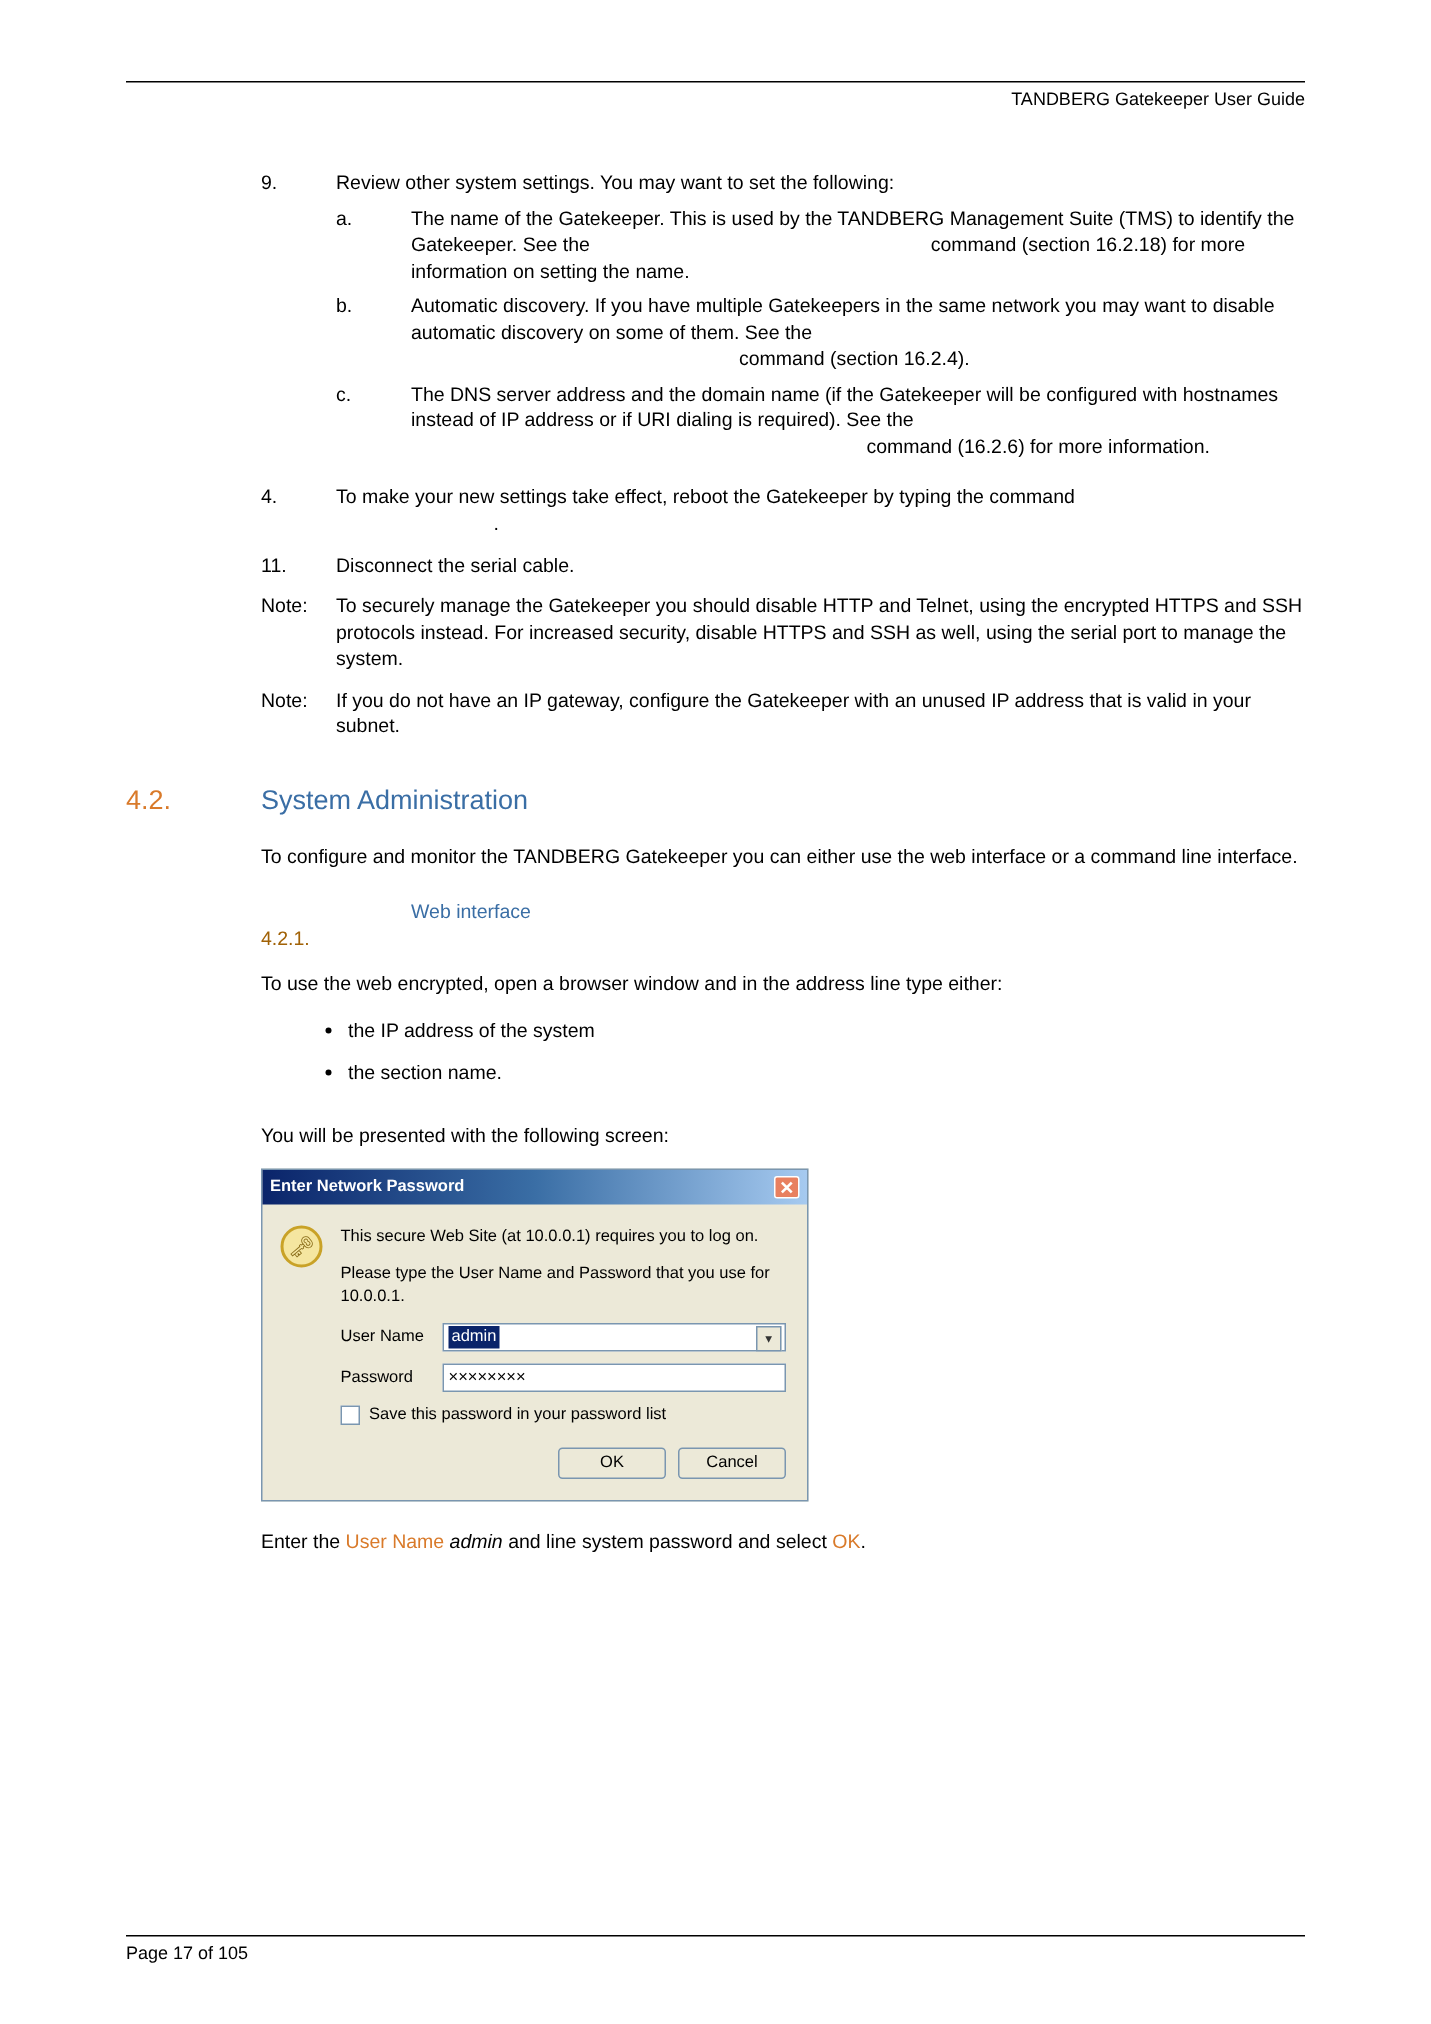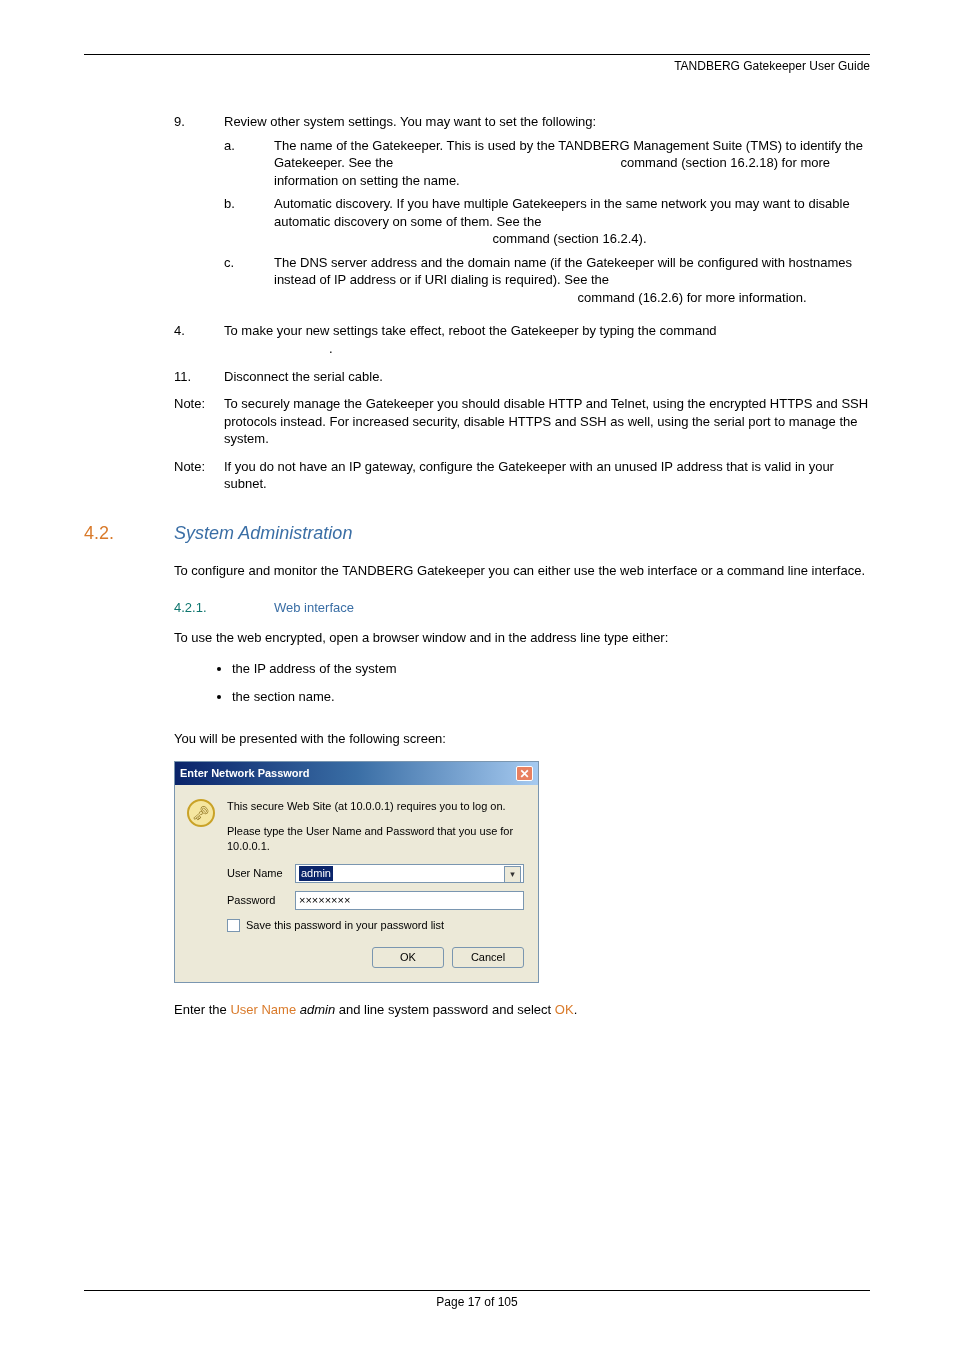--- a/index.html
+++ b/index.html
@@ -67,32 +67,32 @@
   }
   .section-num {
     width: 90px;
     flex-shrink: 0;
     color: #d97a2a;
     font-size: 18px;
   }
   .section-title {
     color: #3a6ea5;
     font-size: 18px;
-    font-style: italic;
   }
   .subsection-row {
     display: flex;
     margin-top: 20px;
     margin-bottom: 12px;
   }
   .subsection-num {
     width: 100px;
     flex-shrink: 0;
-    color: #0f766e;
+    color: #a16207;
     font-size: 13px;
+    margin-top: 18px;
   }
   .subsection-title {
     color: #3a6ea5;
     font-size: 13px;
   }
   .para {
     margin-bottom: 14px;
   }
   ul.bullets {
     list-style: disc;
@@ -232,21 +232,21 @@
     position:absolute;
     bottom: 40px;
     left:84px;
     right:84px;
   }
   .footer-line {
     border-top:1px solid #000;
     margin-bottom:4px;
   }
   .footer-text {
-    text-align:center;
+    text-align:left;
     font-size:12px;
   }
 </style>
 </head>
 <body>
 
 <div class="page">
   <div class="header-line"></div>
   <div class="header-text">TANDBERG Gatekeeper User Guide</div>
 

